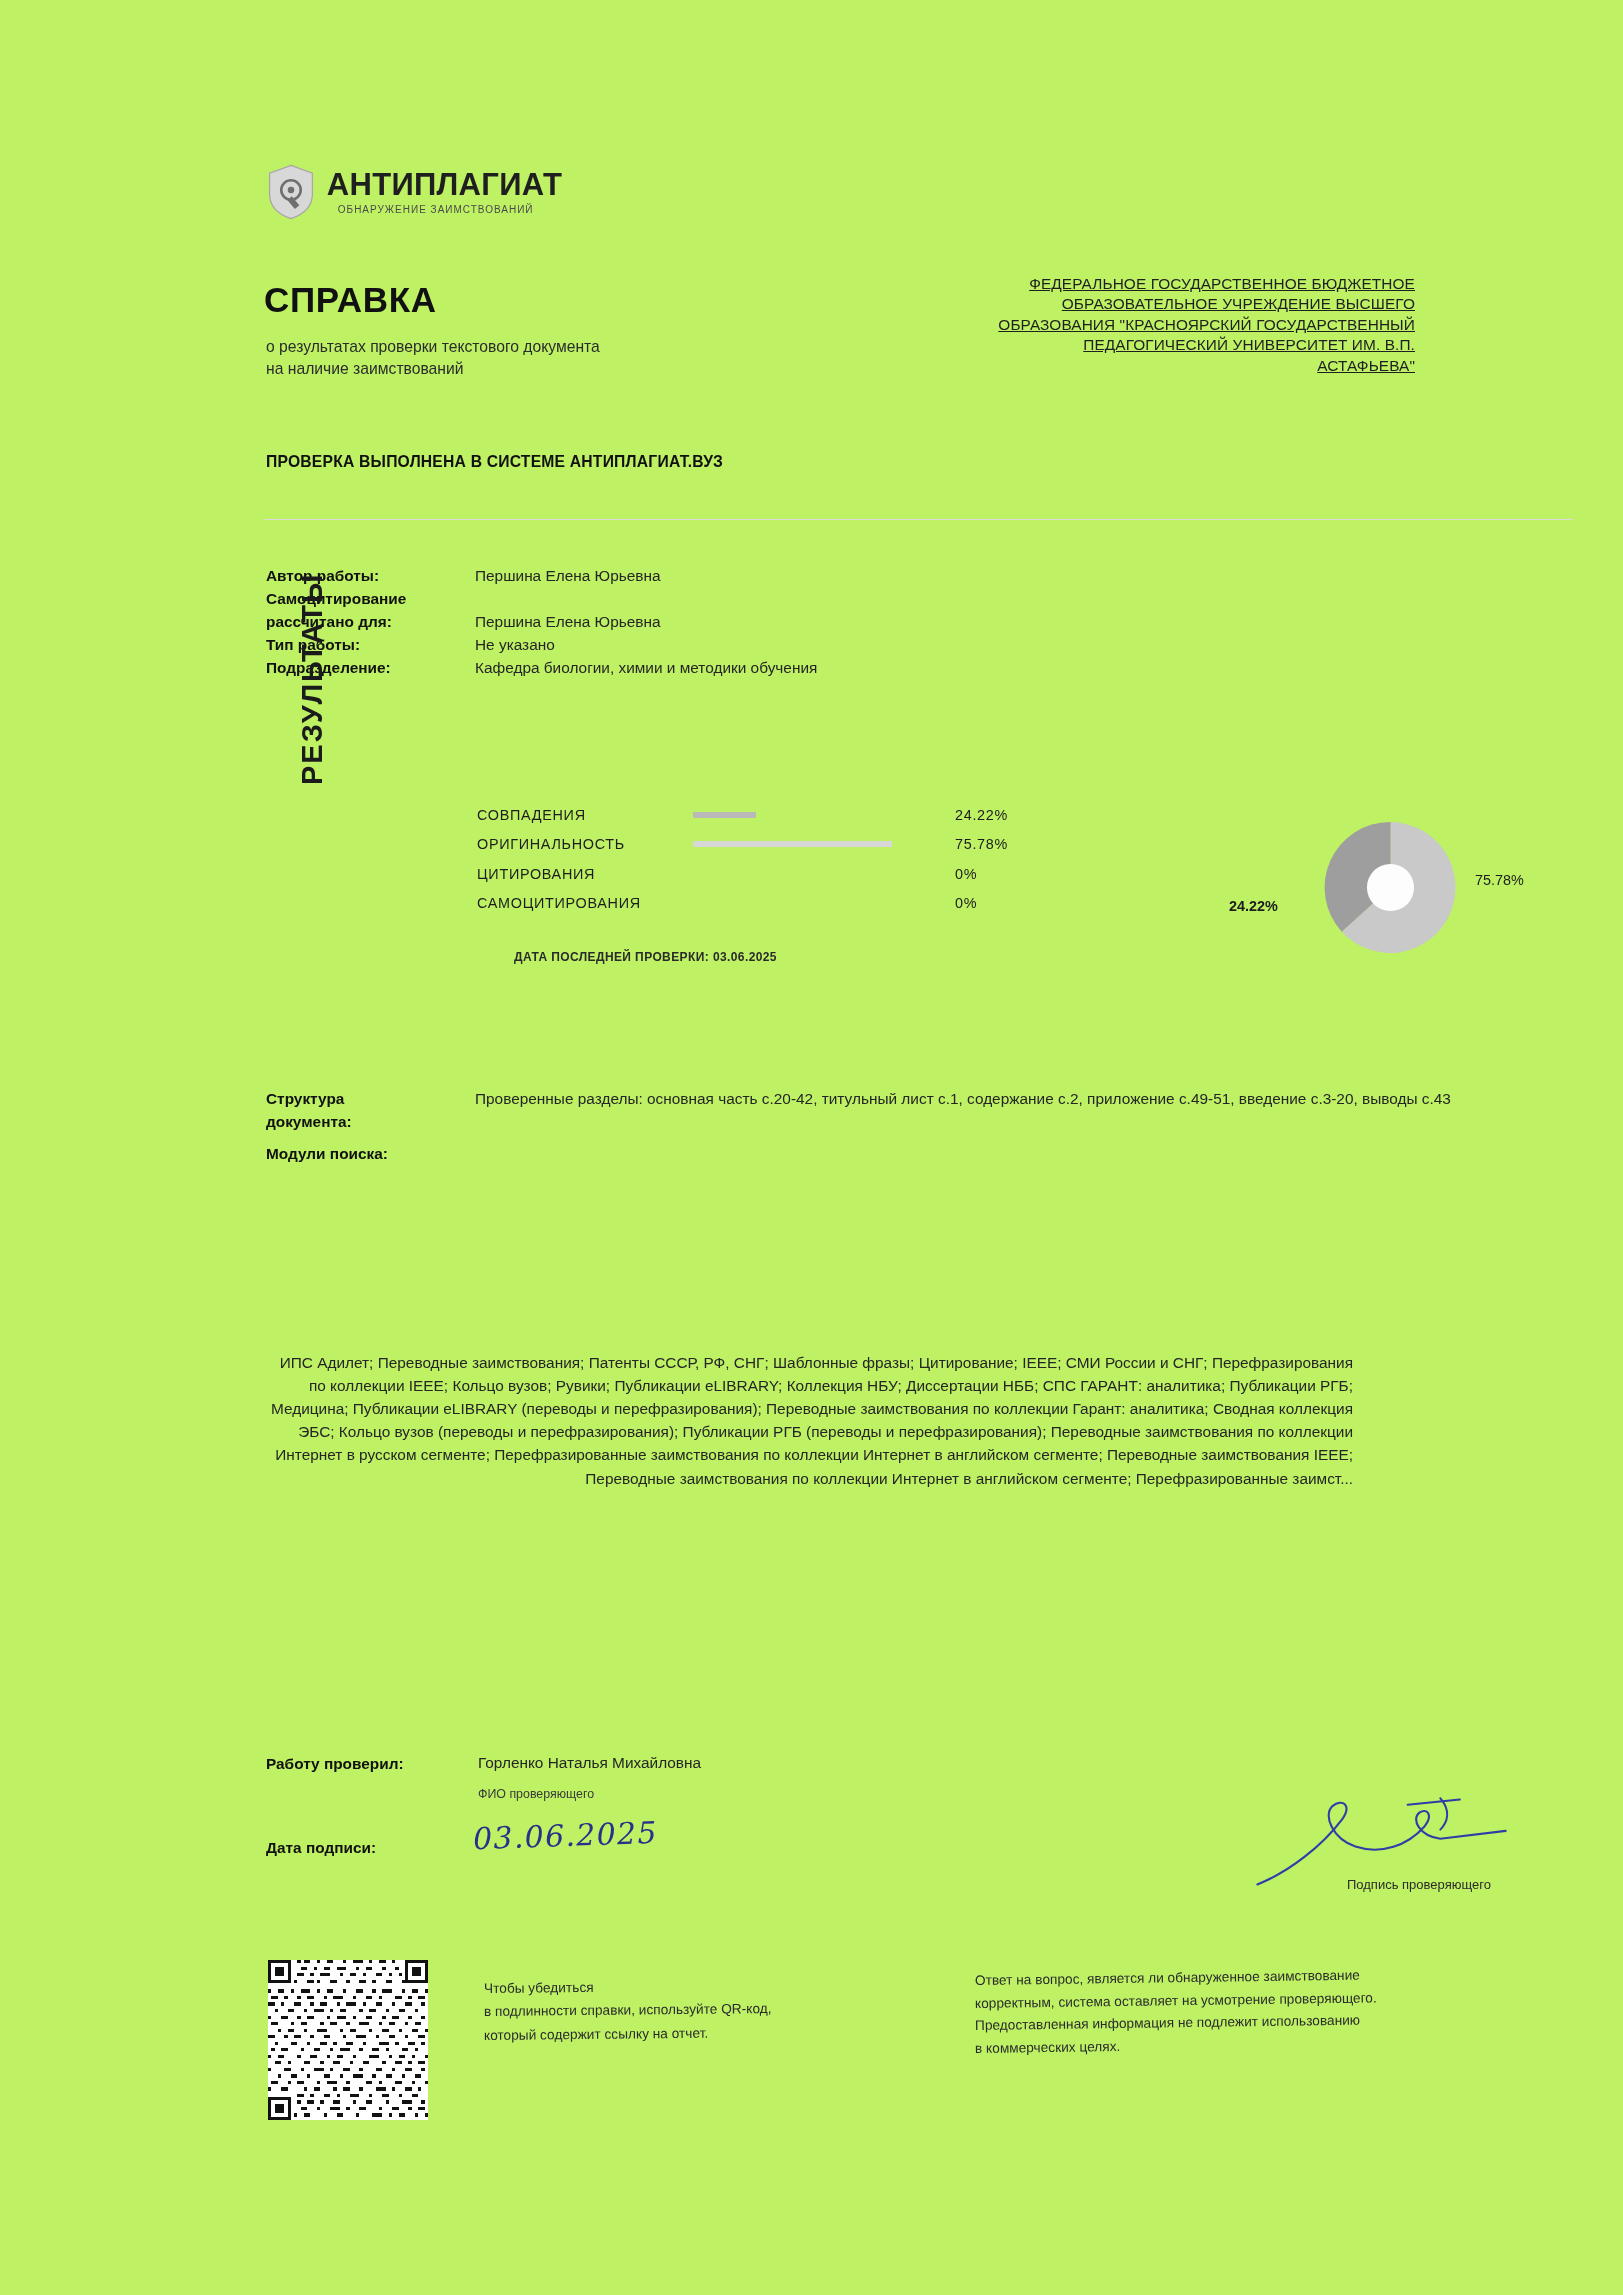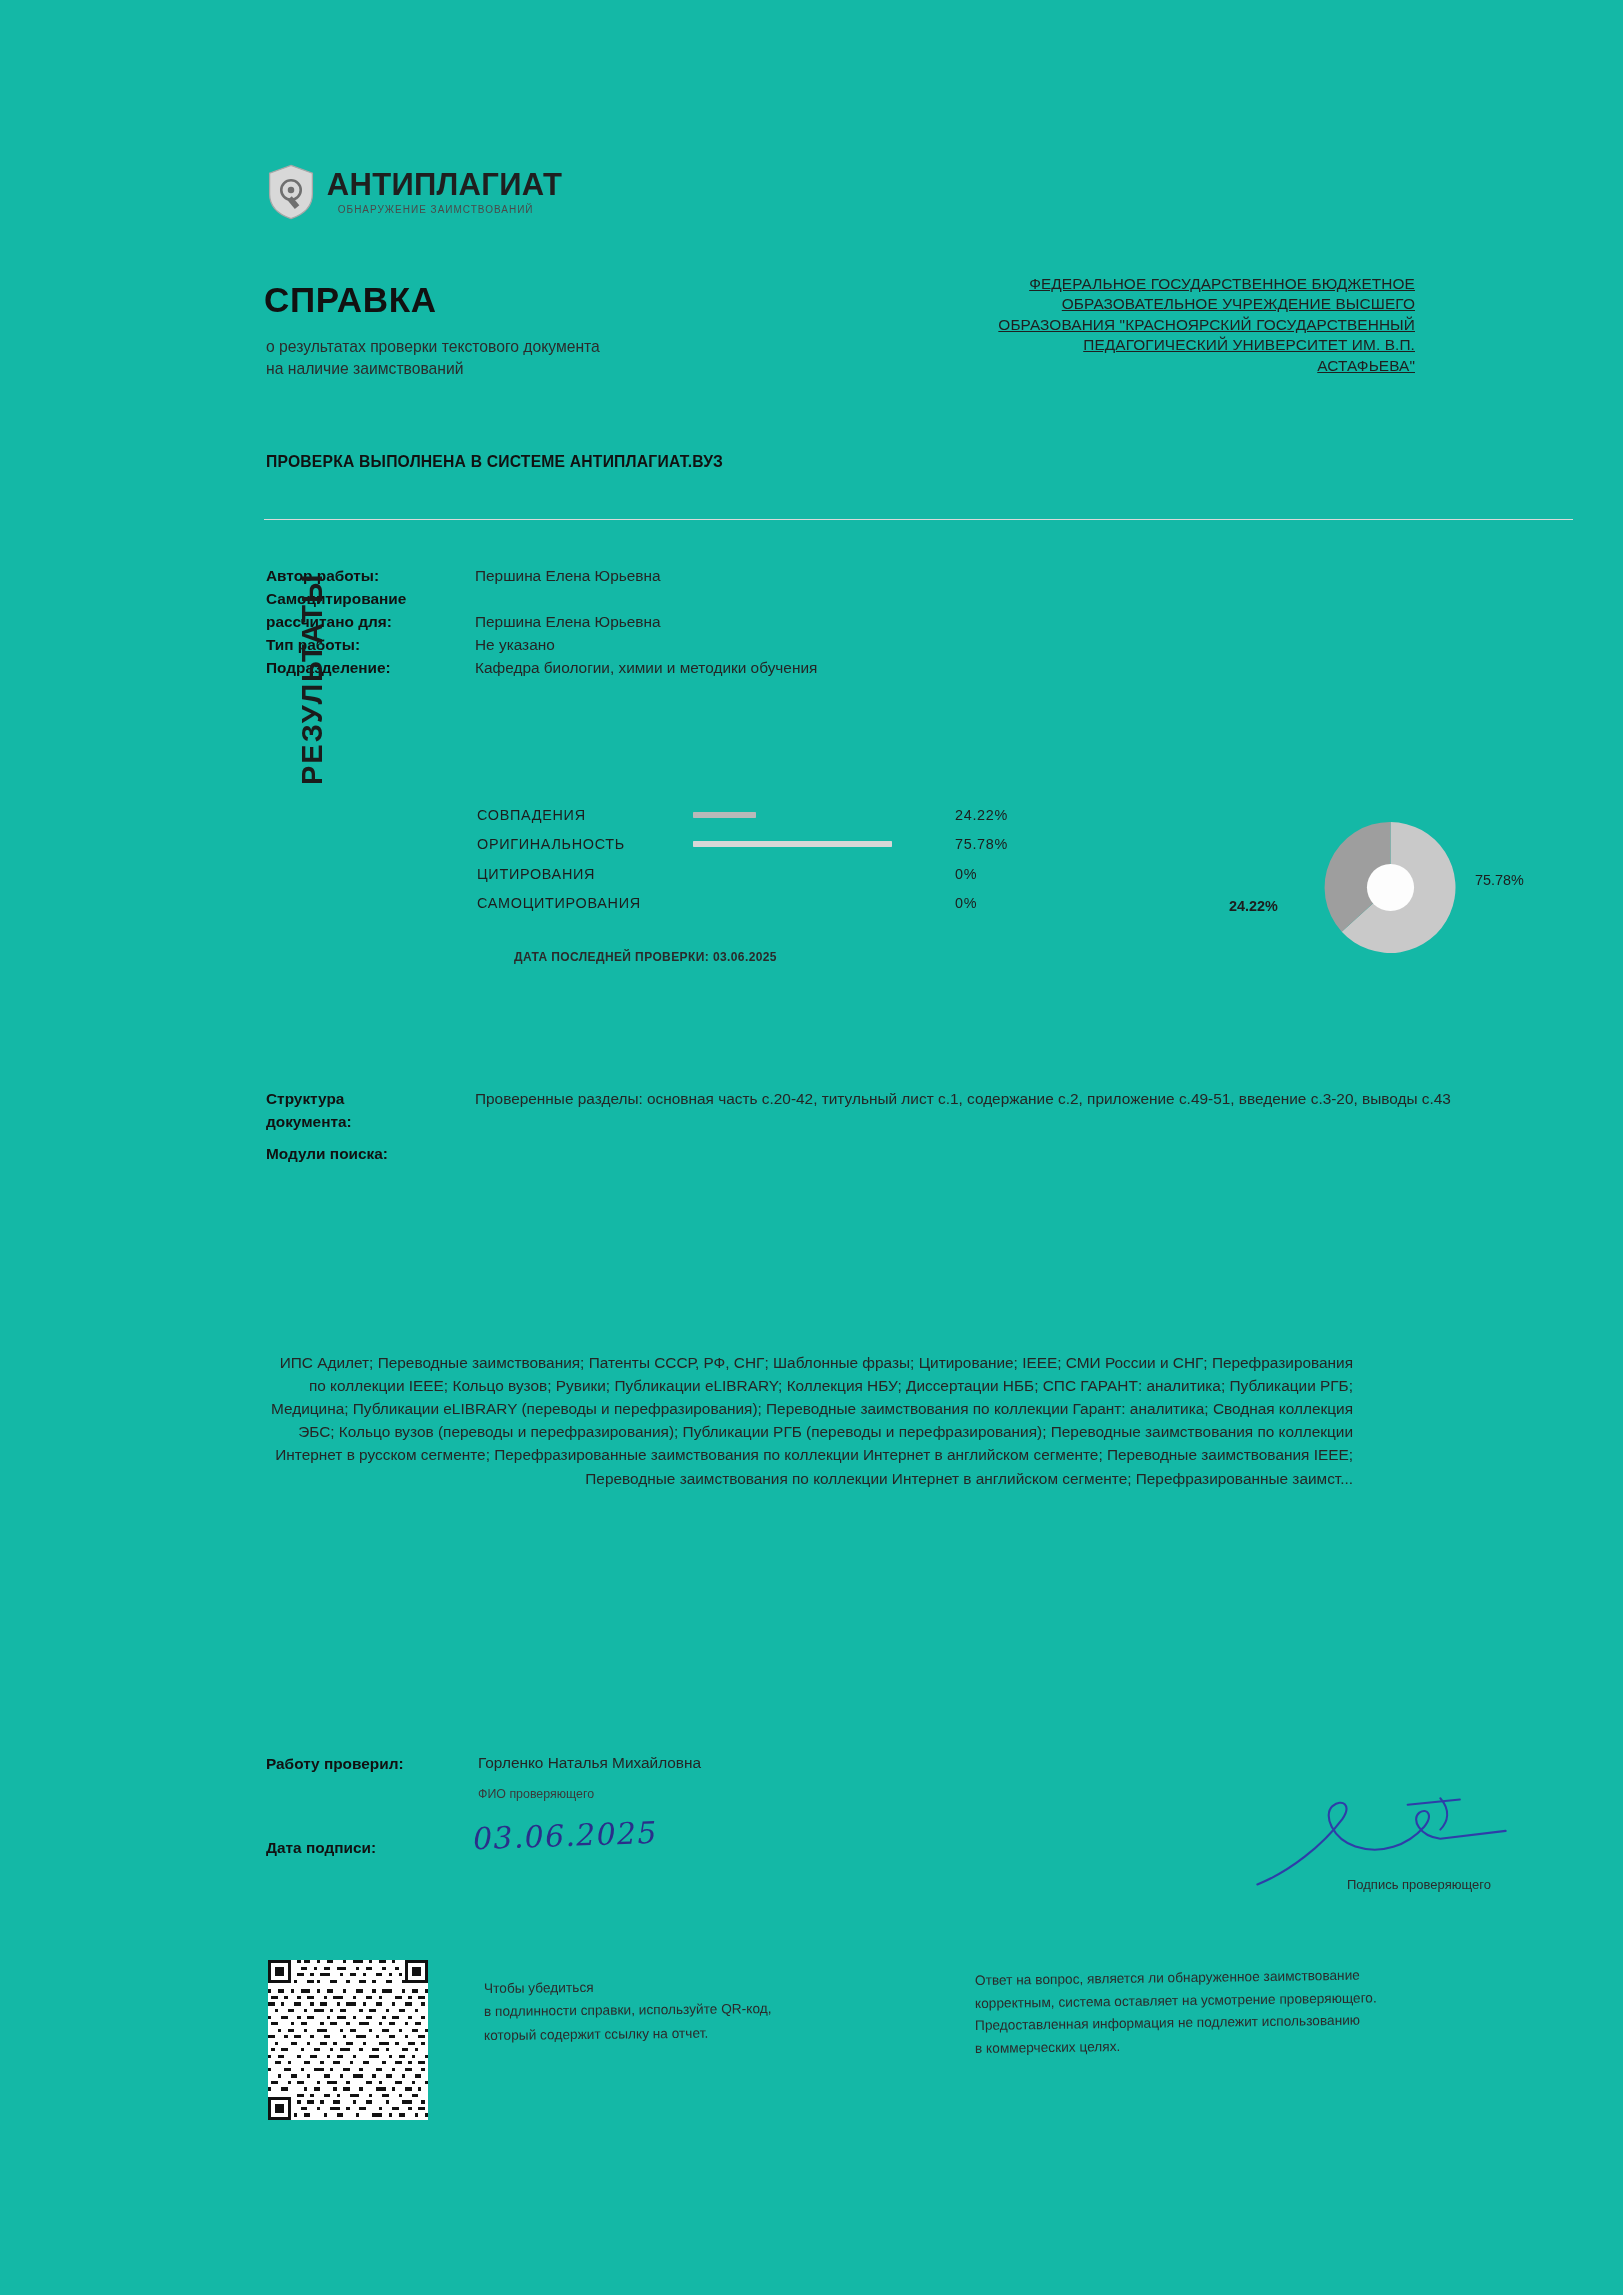--- a/index.html
+++ b/index.html
@@ -13,21 +13,21 @@
     font-family: "Liberation Sans", sans-serif;
     color: #2a2a2a;
     position: relative;
     overflow: hidden;
   }
   .page {
     position: absolute;
     top: 0; left: 0;
     width: 1623px;
     height: 2295px;
-    background: #14b8a6;
+    background: #bef264;
   }
 
   
   .logo-block {
     position: absolute;
     left: 267px;
     top: 164px;
     display: flex;
     align-items: center;
   }

